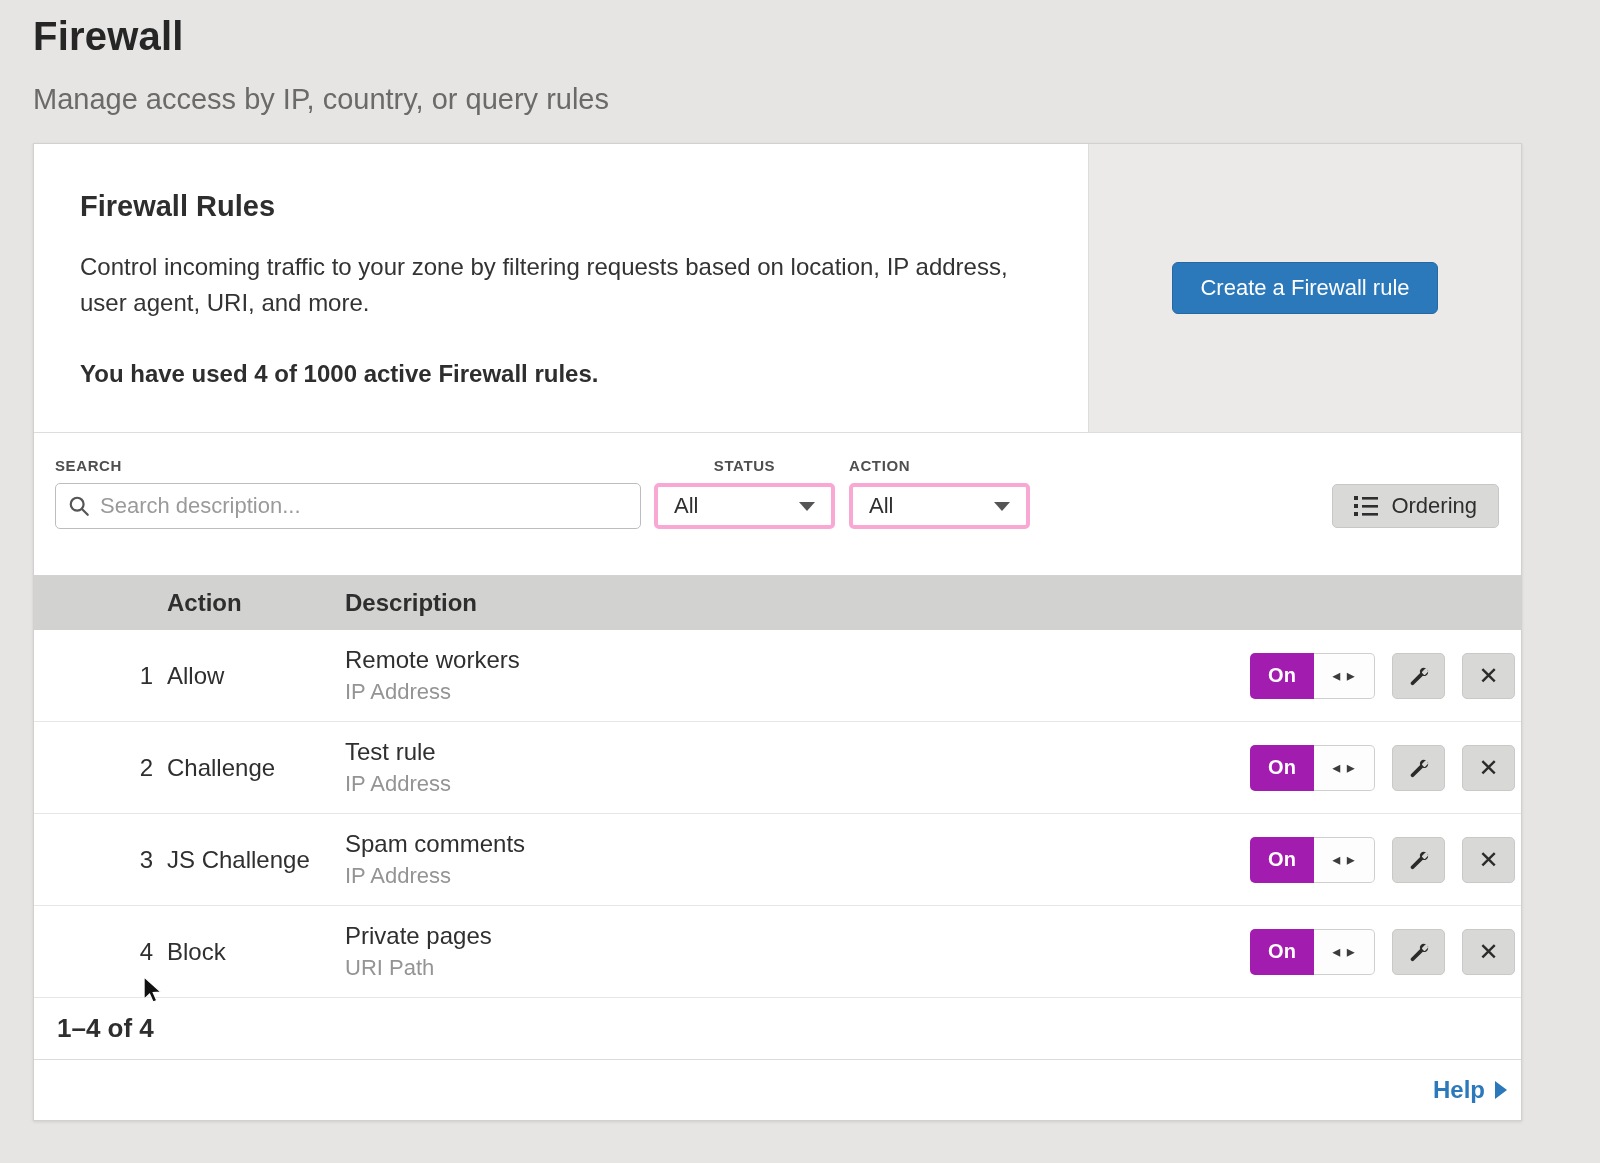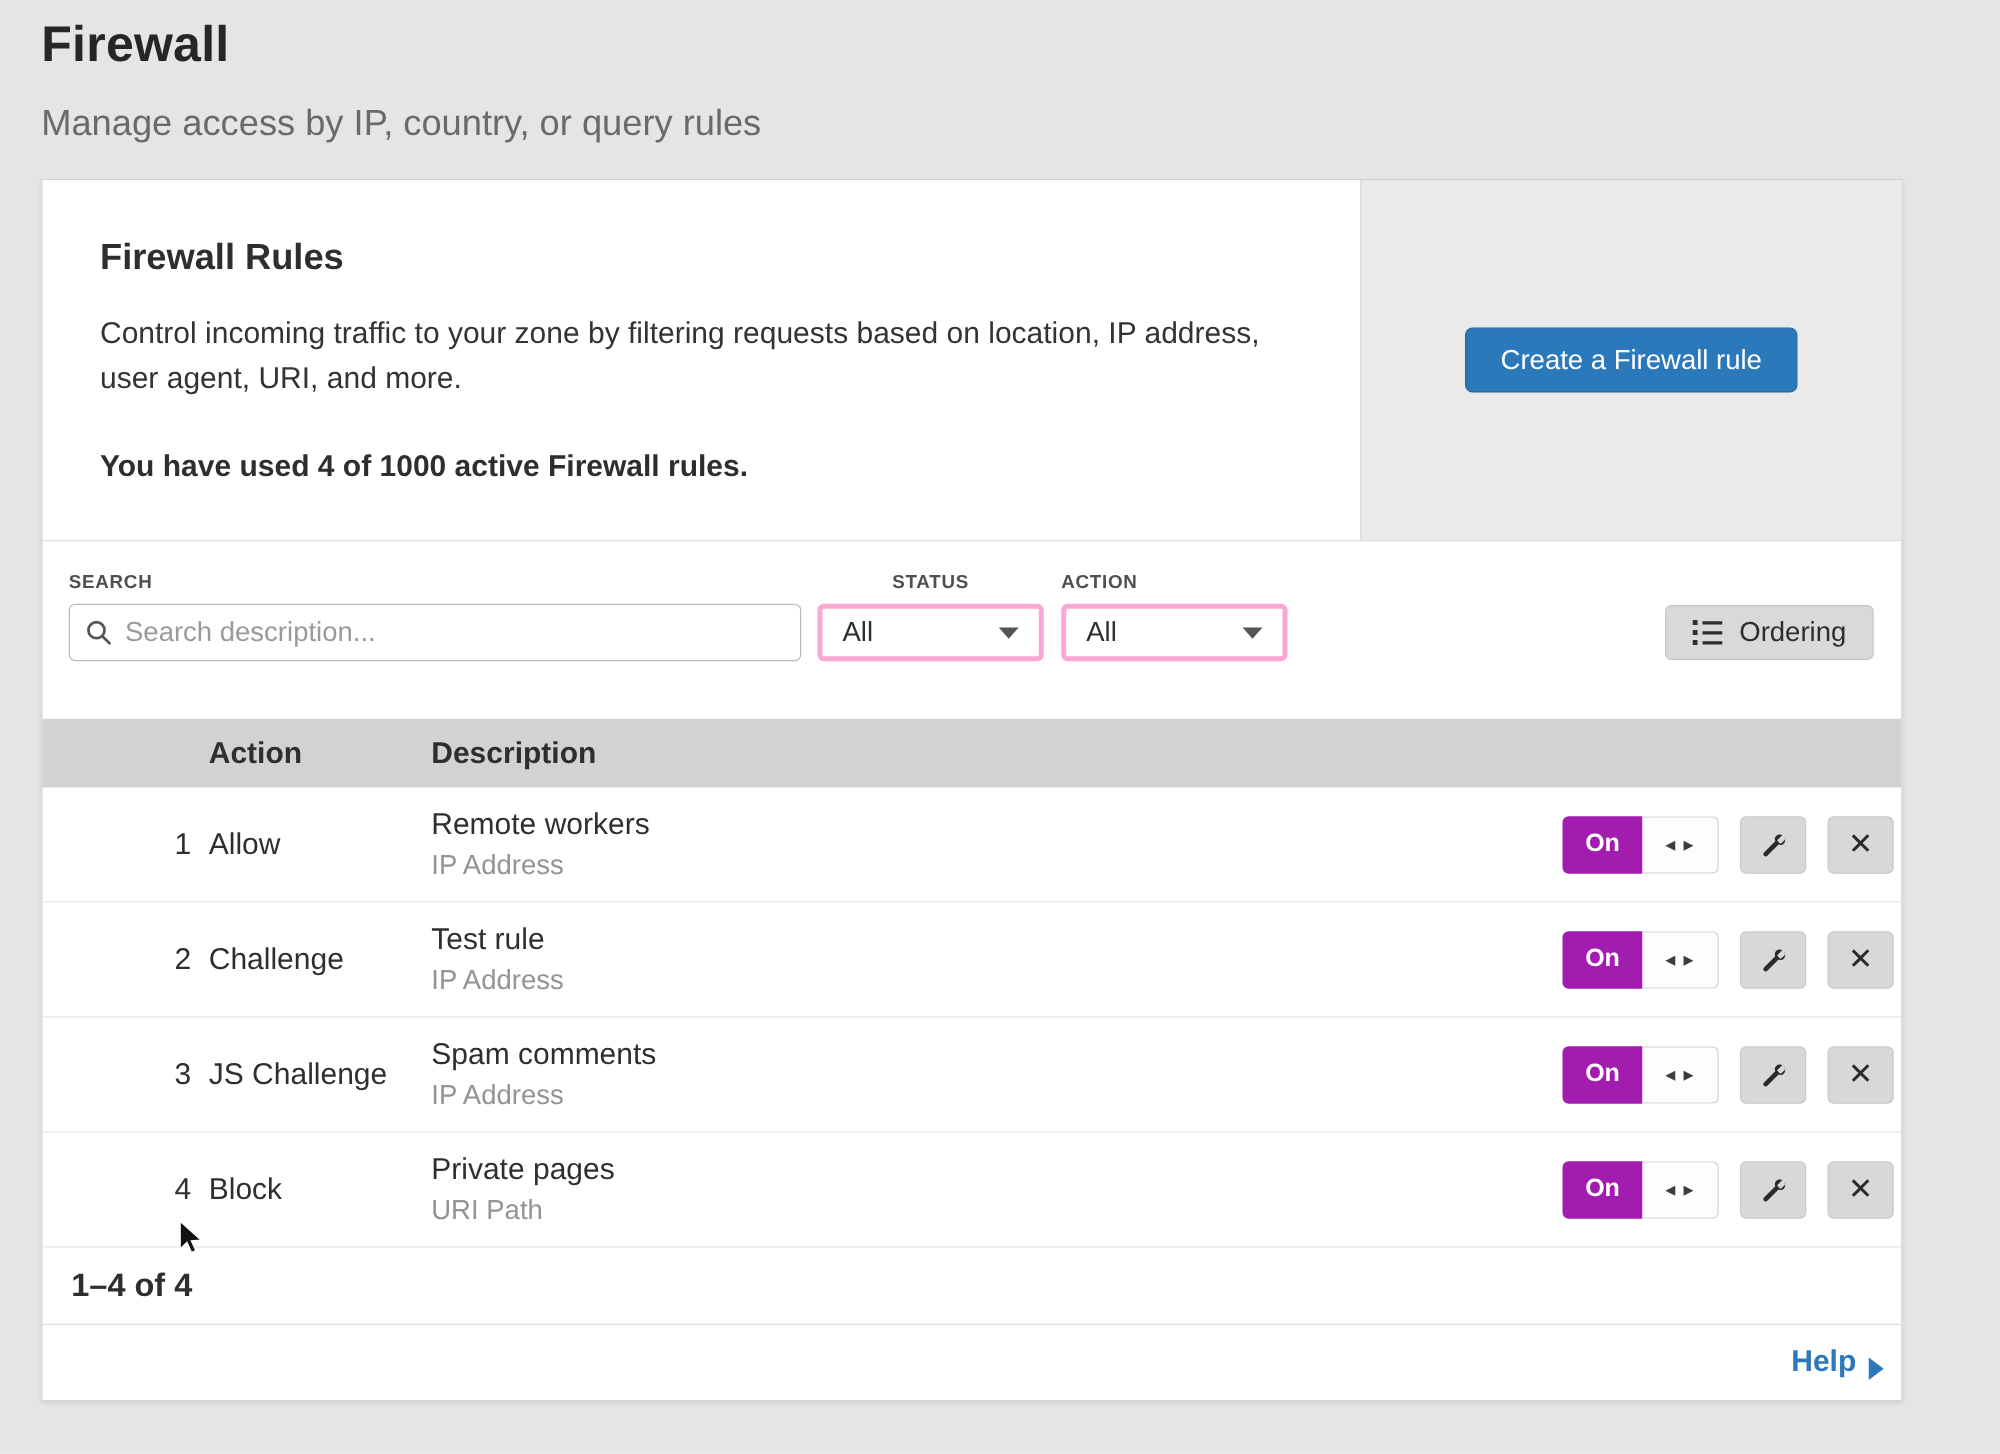--- a/index.html
+++ b/index.html
@@ -120,21 +120,21 @@
 
   
   .pagination-row {
     height: 62px; display: flex; align-items: center;
     padding-left: 23px; font-size: 26px; font-weight: 700; color: #2e2e2e;
     border-bottom: 1px solid #dcdcdc;
   }
   .help-row { height: 60px; display: flex; align-items: center; justify-content: flex-end; padding-right: 14px; }
   .help-link {
     color: #2b79bb; font-size: 24px; font-weight: 600;
-    display: flex; align-items: flex-end; gap: 10px;
+    display: flex; align-items: center; gap: 10px;
     text-decoration: none; cursor: pointer;
   }
   .help-arrow {
     width: 0; height: 0;
     border-top: 9px solid transparent; border-bottom: 9px solid transparent;
     border-left: 12px solid #2b79bb;
   }
 
   .mouse-cursor { position: absolute; left: 142px; top: 977px; pointer-events: none; }
 </style>

